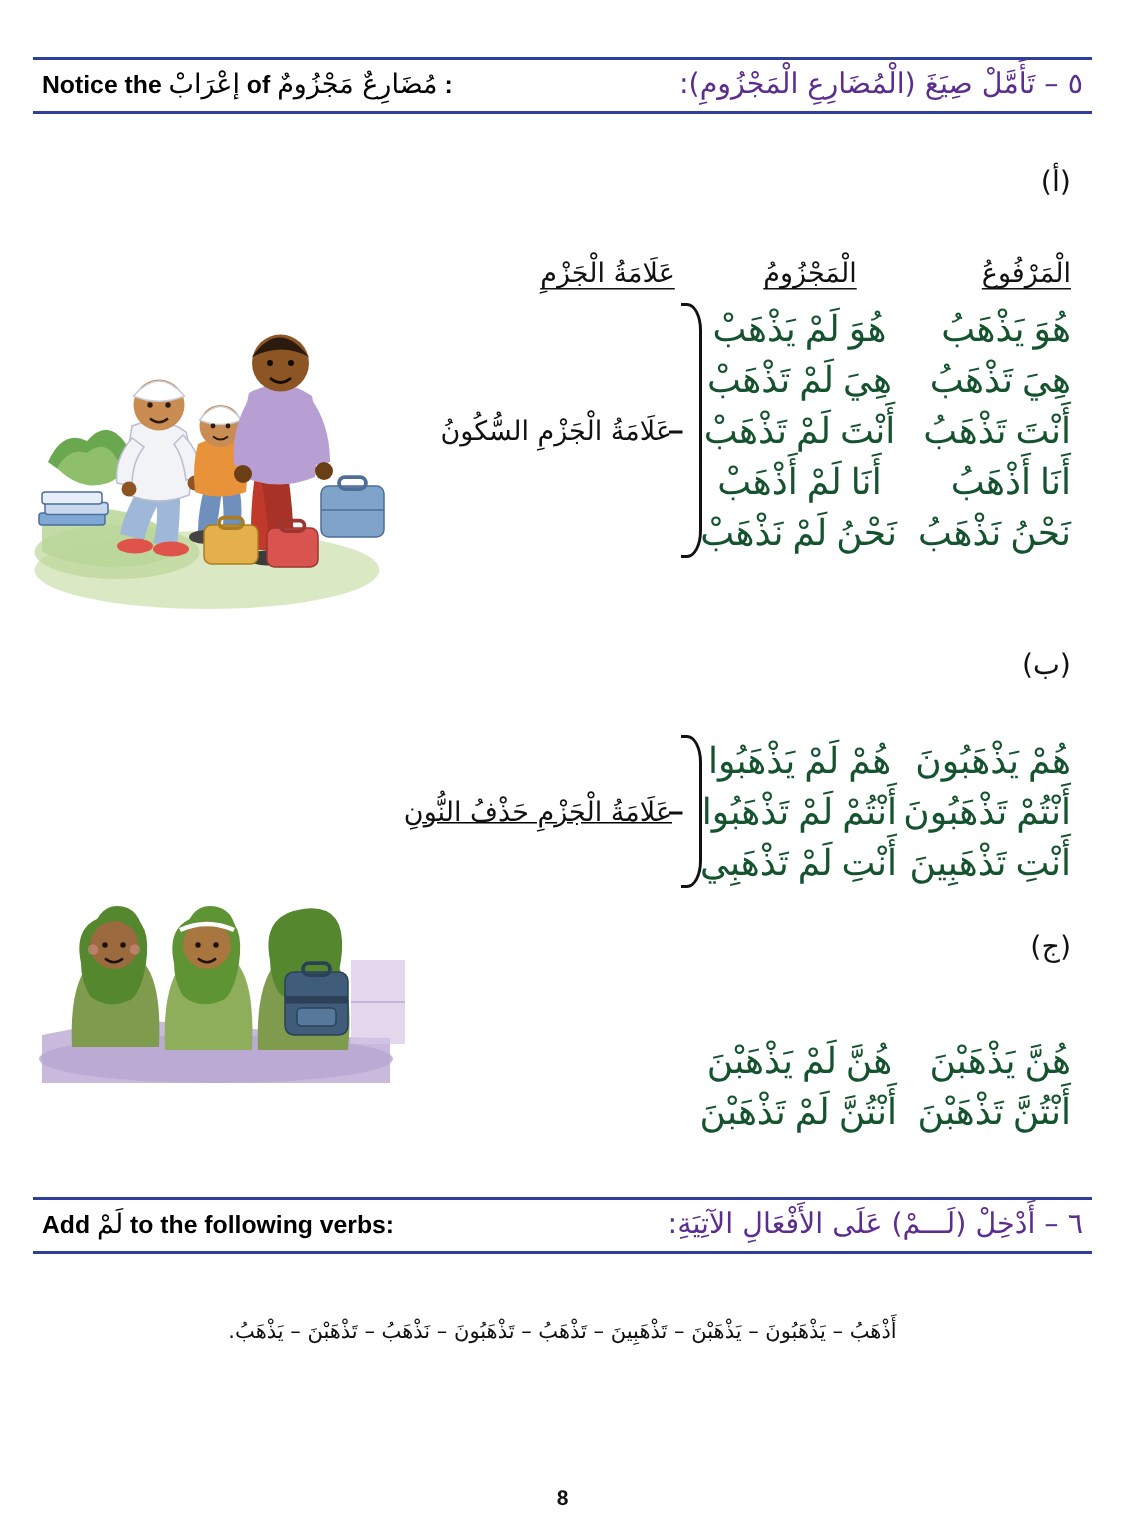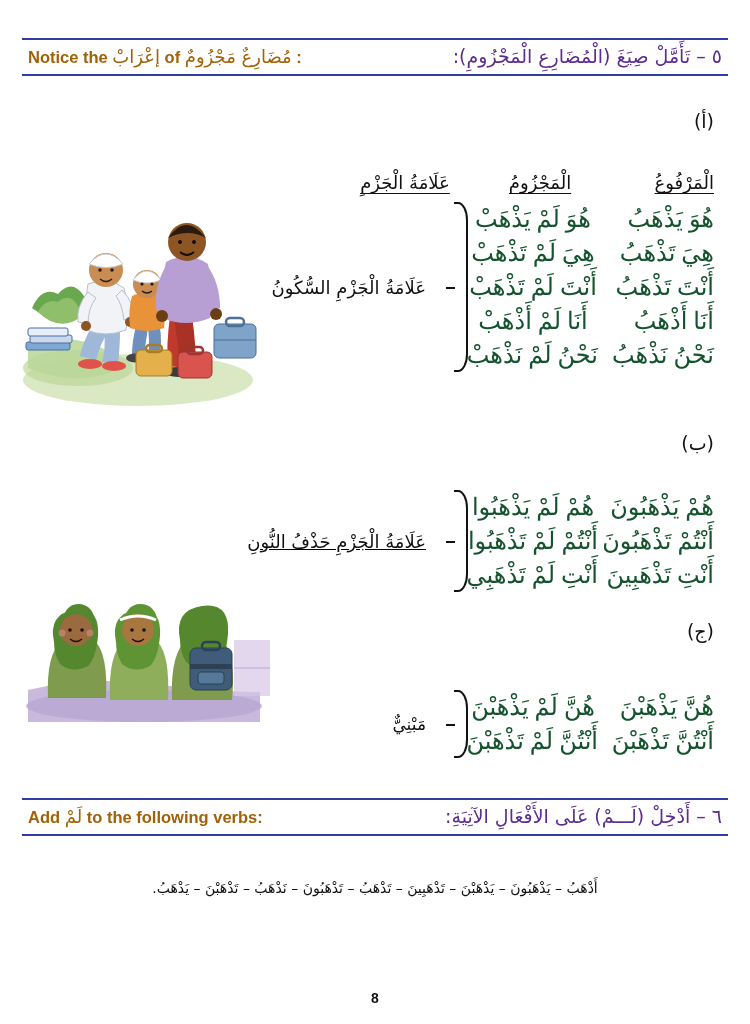--- a/index.html
+++ b/index.html
@@ -40,21 +40,21 @@
     font-family: "DejaVu Sans", sans-serif;
     font-size: 19px;
     color: #5b2d8e;
     direction: rtl;
     white-space: nowrap;
   }
   .ex-en {
     font-family: "Liberation Sans", sans-serif;
     font-size: 16.5px;
     font-weight: bold;
-    color: #a16207;
+    color: #000000;
     direction: ltr;
     white-space: nowrap;
   }
   .ex-en .ar-inline {
     font-family: "DejaVu Sans", sans-serif;
     font-size: 18px;
     font-weight: normal;
   }
 
   
@@ -136,21 +136,21 @@
     left: -8px;
     top: 50%;
     width: 9px;
     height: 2px;
     background: #111;
   }
   .brace-label {
     font-family: "DejaVu Sans", sans-serif;
     font-size: 18px;
     color: #111;
-    margin-right: 28px;
+    margin-right: 6px;
     white-space: nowrap;
     direction: rtl;
     text-align: right;
   }
   .brace-label.small { font-size: 17px; }
 
   
   .illus {
     position: absolute;
     overflow: hidden;
@@ -256,24 +256,20 @@
 
   <div class="vtable" id="table-c">
     <div class="vrow">
       <div class="vcell c-marfu">هُنَّ يَذْهَبْنَ</div>
       <div class="vcell c-majzum">هُنَّ لَمْ يَذْهَبْنَ</div>
     </div>
     <div class="vrow">
       <div class="vcell c-marfu">أَنْتُنَّ تَذْهَبْنَ</div>
       <div class="vcell c-majzum">أَنْتُنَّ لَمْ تَذْهَبْنَ</div>
     </div>
-  </div>
-  <div class="brace-wrap" id="brace-c">
-    <div class="brace"></div>
-    <div class="brace-label small">مَبْنِيٌّ</div>
   </div>
 
   <div class="illus" id="illus-boys">
     <svg width="260" height="210" viewBox="0 0 260 210" xmlns="http://www.w3.org/2000/svg">
 
       <ellipse cx="120" cy="180" rx="115" ry="26" fill="#cfe0b0" opacity="0.75"></ellipse>
       <ellipse cx="60" cy="168" rx="55" ry="18" fill="#bcd79b" opacity="0.7"></ellipse>
       <path d="M10 150 q30 -18 64 -6 q30 10 20 28 q-40 14 -84 -4 z" fill="#b9d697" opacity="0.85"></path>
 
       <path d="M14 108 q10 -22 26 -14 q14 -16 26 2 q12 12 -4 22 q-22 10 -48 -10 z" fill="#6aa84f"></path>

